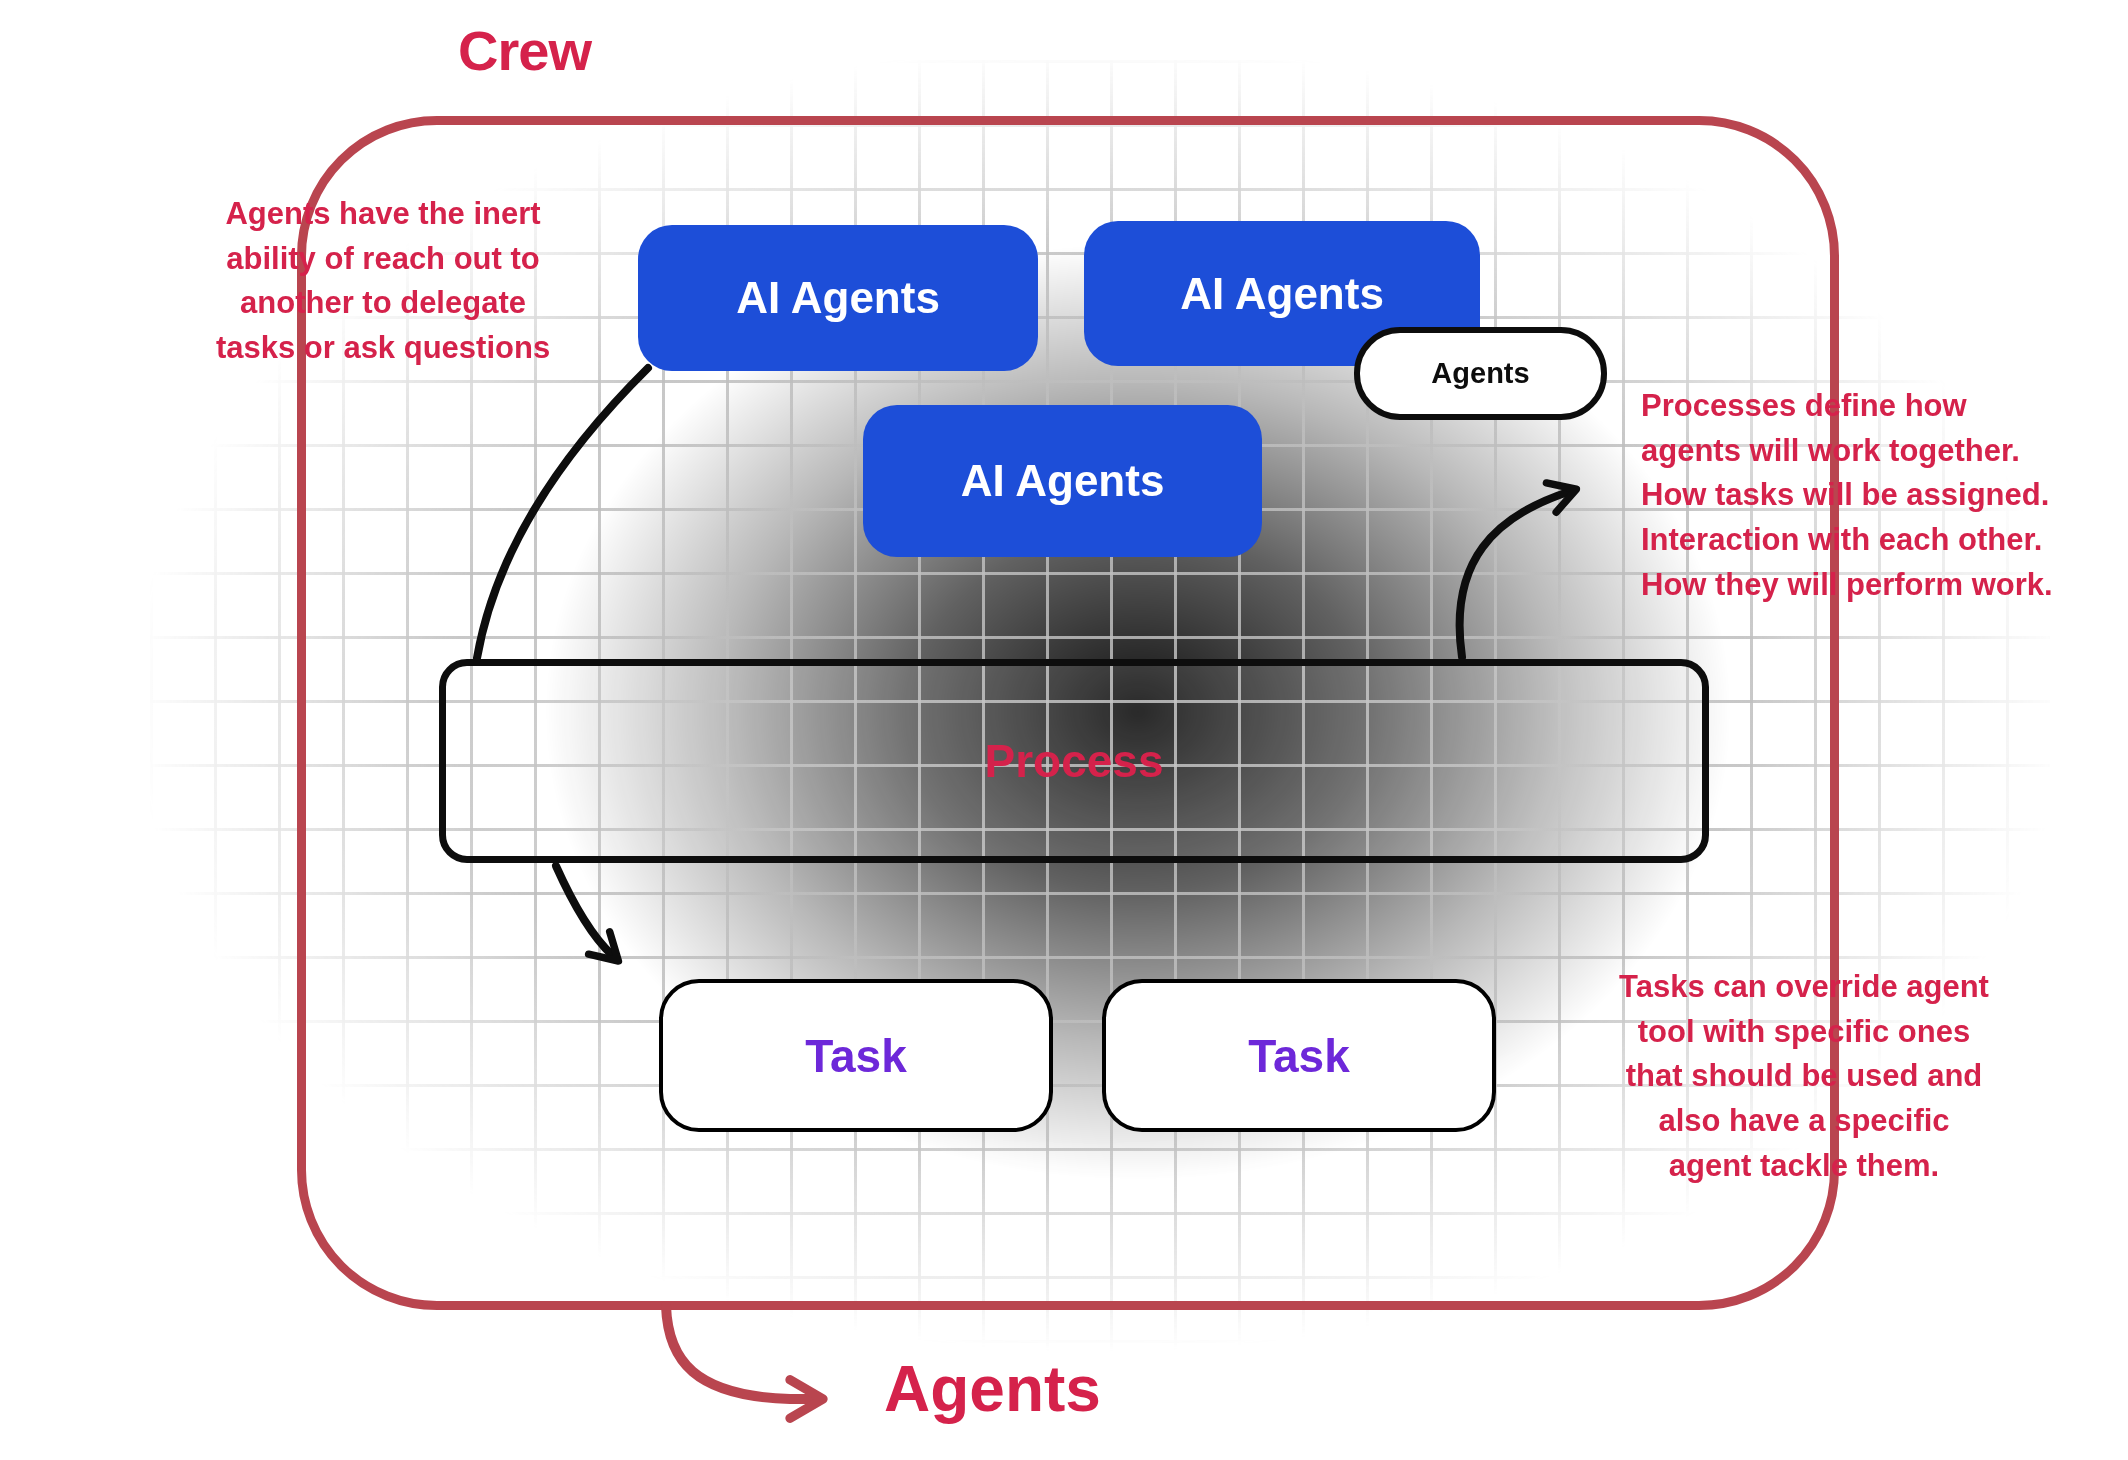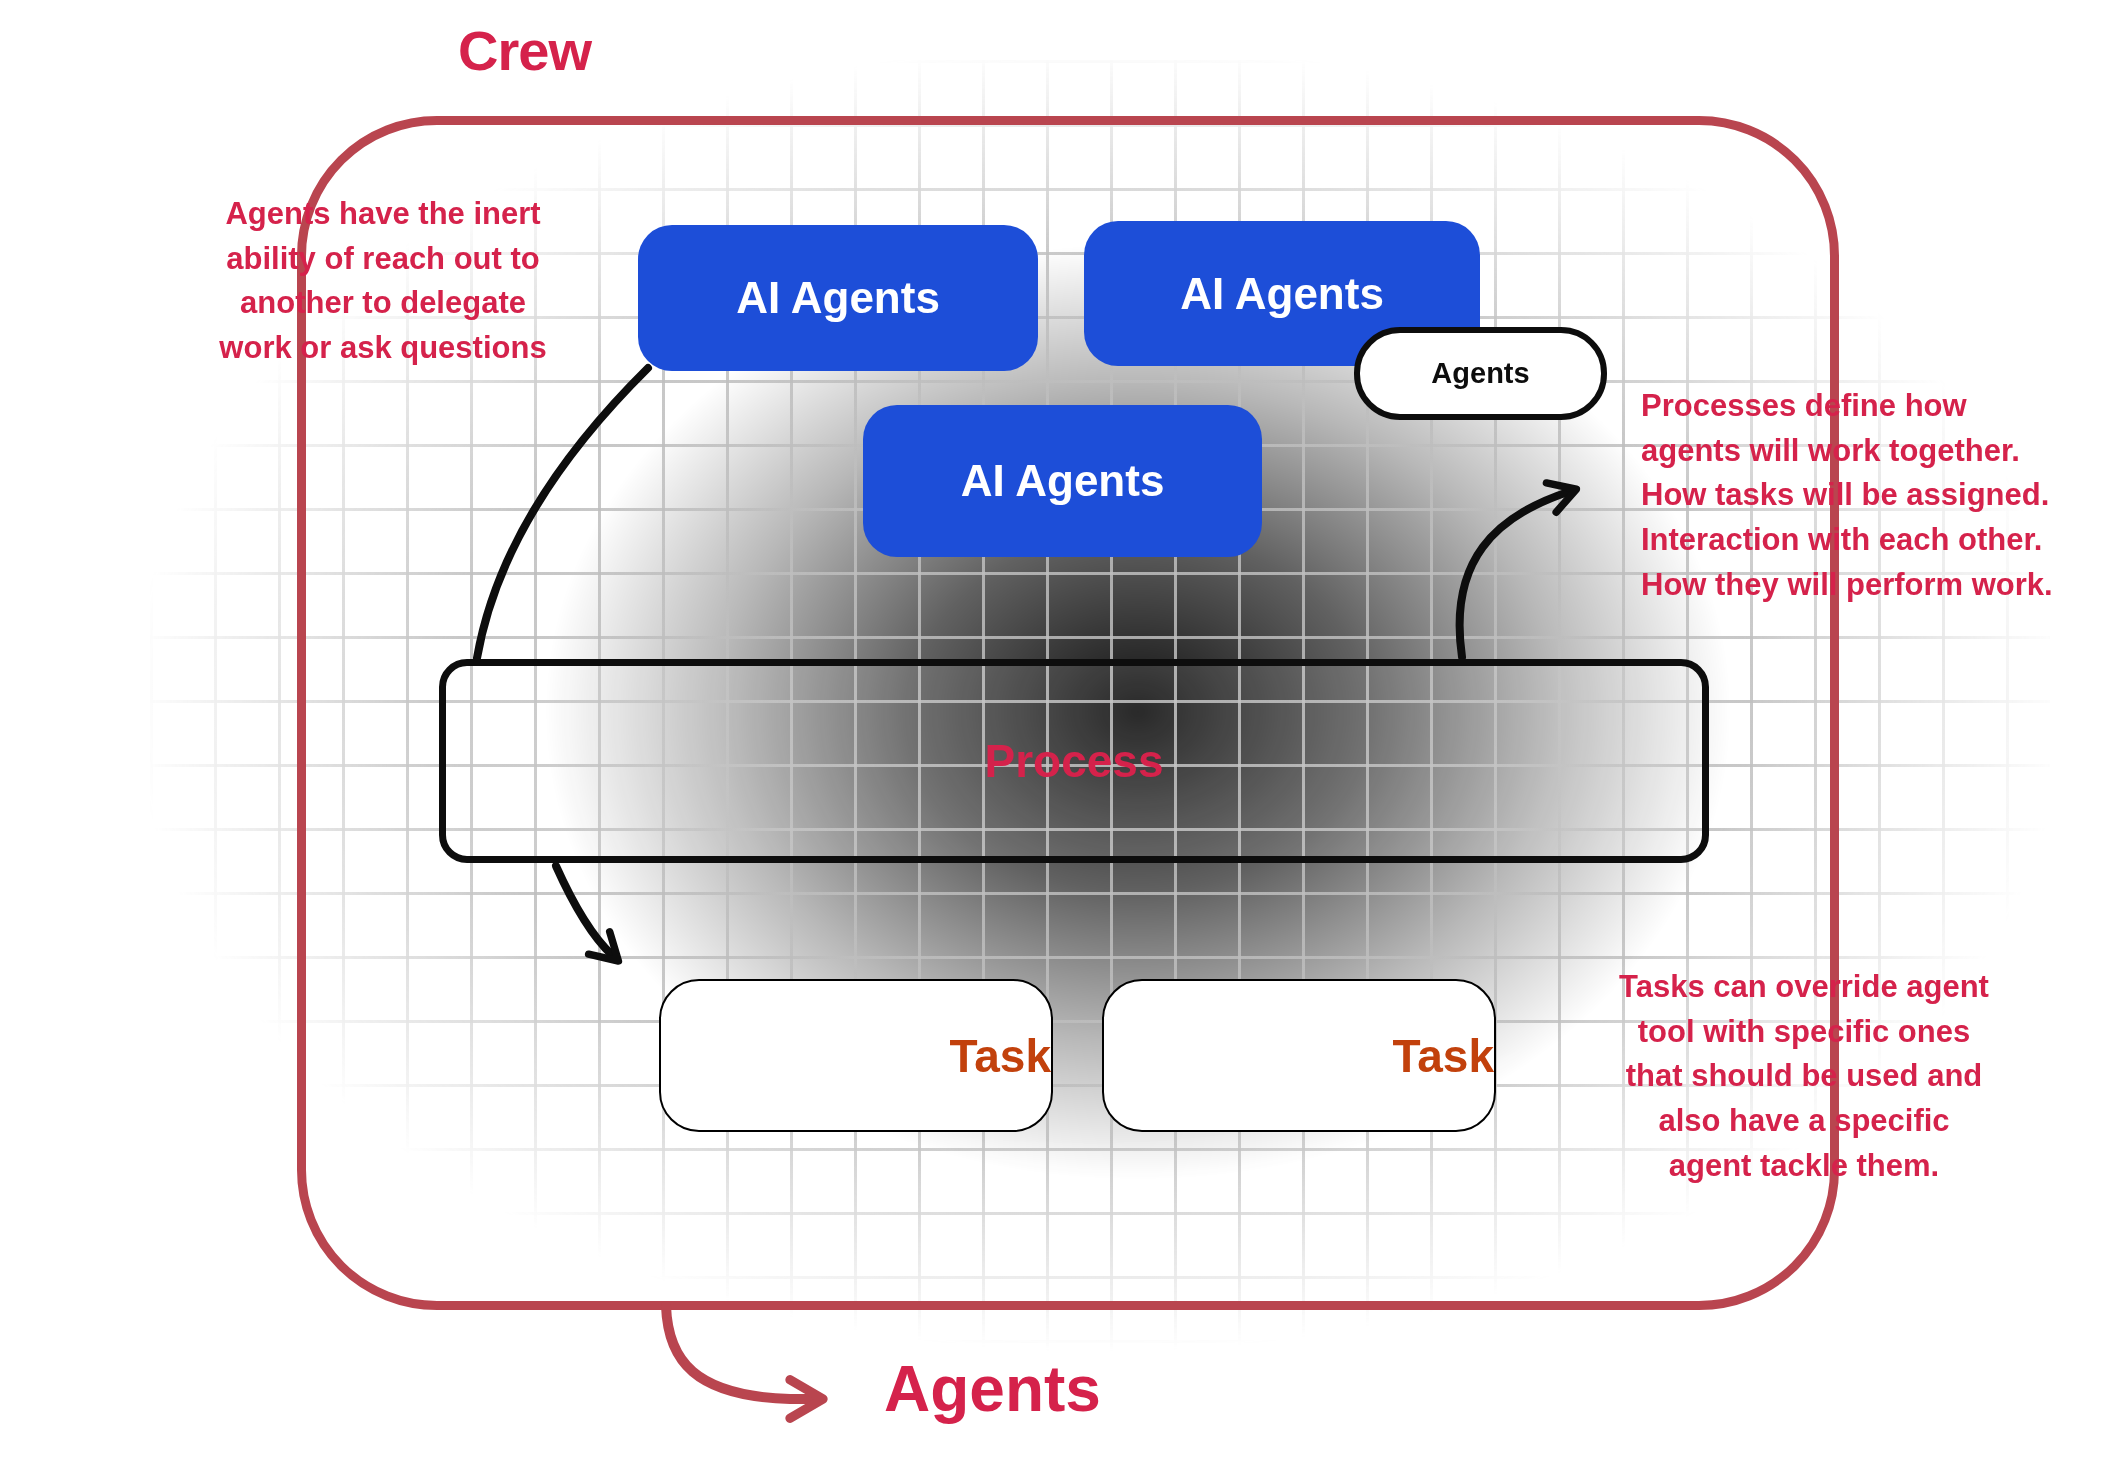--- a/index.html
+++ b/index.html
@@ -93,26 +93,25 @@
     background: rgba(255,255,255,0.10);
     border: 7px solid #0d0d0d;
     border-radius: 28px;
     color: #d5224b;
     font-size: 46px;
     font-weight: 700;
   }
 
   .task-box {
     background: #ffffff;
-    border: 2px solid #000000;
+    border: 4px solid #000000;
     border-radius: 40px;
-    color: #c2410c;
+    color: #6d28d9;
     font-size: 46px;
     font-weight: 700;
-    justify-content: flex-end;
   }
   .task-1 { left: 659px;  top: 979px; width: 394px; height: 153px; }
   .task-2 { left: 1102px; top: 979px; width: 394px; height: 153px; }
 
   .annotation {
     position: absolute;
     color: #d5224b;
     font-weight: 700;
     font-size: 31px;
     line-height: 1.44;
@@ -186,21 +185,21 @@
     <span>Task</span>
   </div>
 
   <div class="node task-box task-2">
     <span>Task</span>
   </div>
 
   <div class="annotation annotation-left">Agents have the inert
 ability of reach out to
 another to delegate
-work or ask questions</div>
+tasks or ask questions</div>
 
   <div class="annotation annotation-right">Processes define how
 agents will work together.
 How tasks will be assigned.
 Interaction with each other.
 How they will perform work.</div>
 
   <div class="annotation annotation-tasks">Tasks can override agent
 tool with specific ones
 that should be used and

